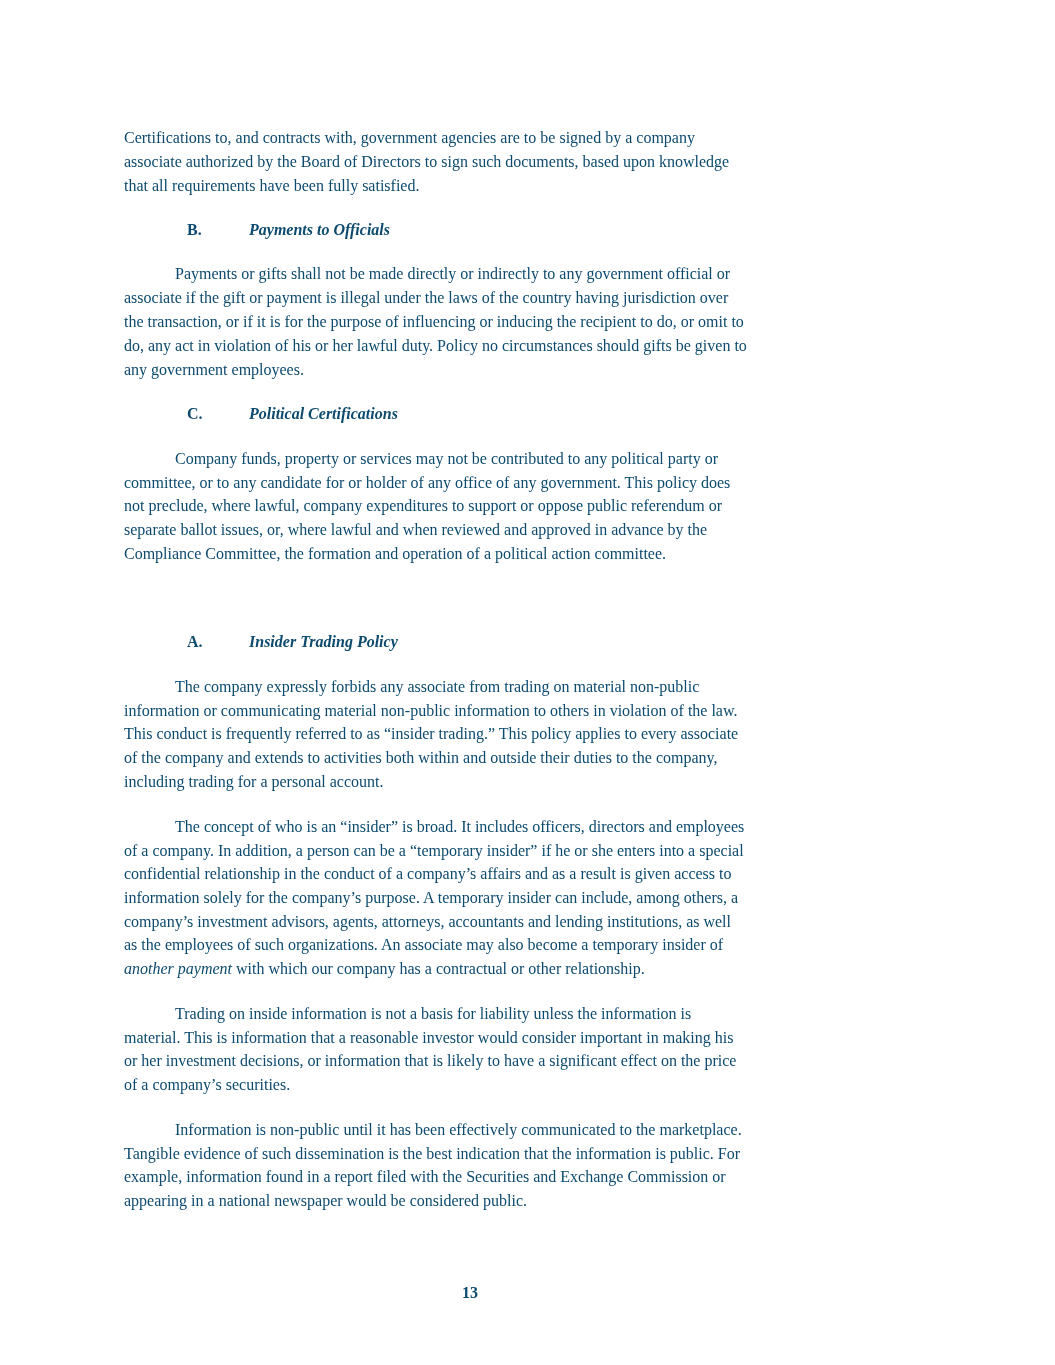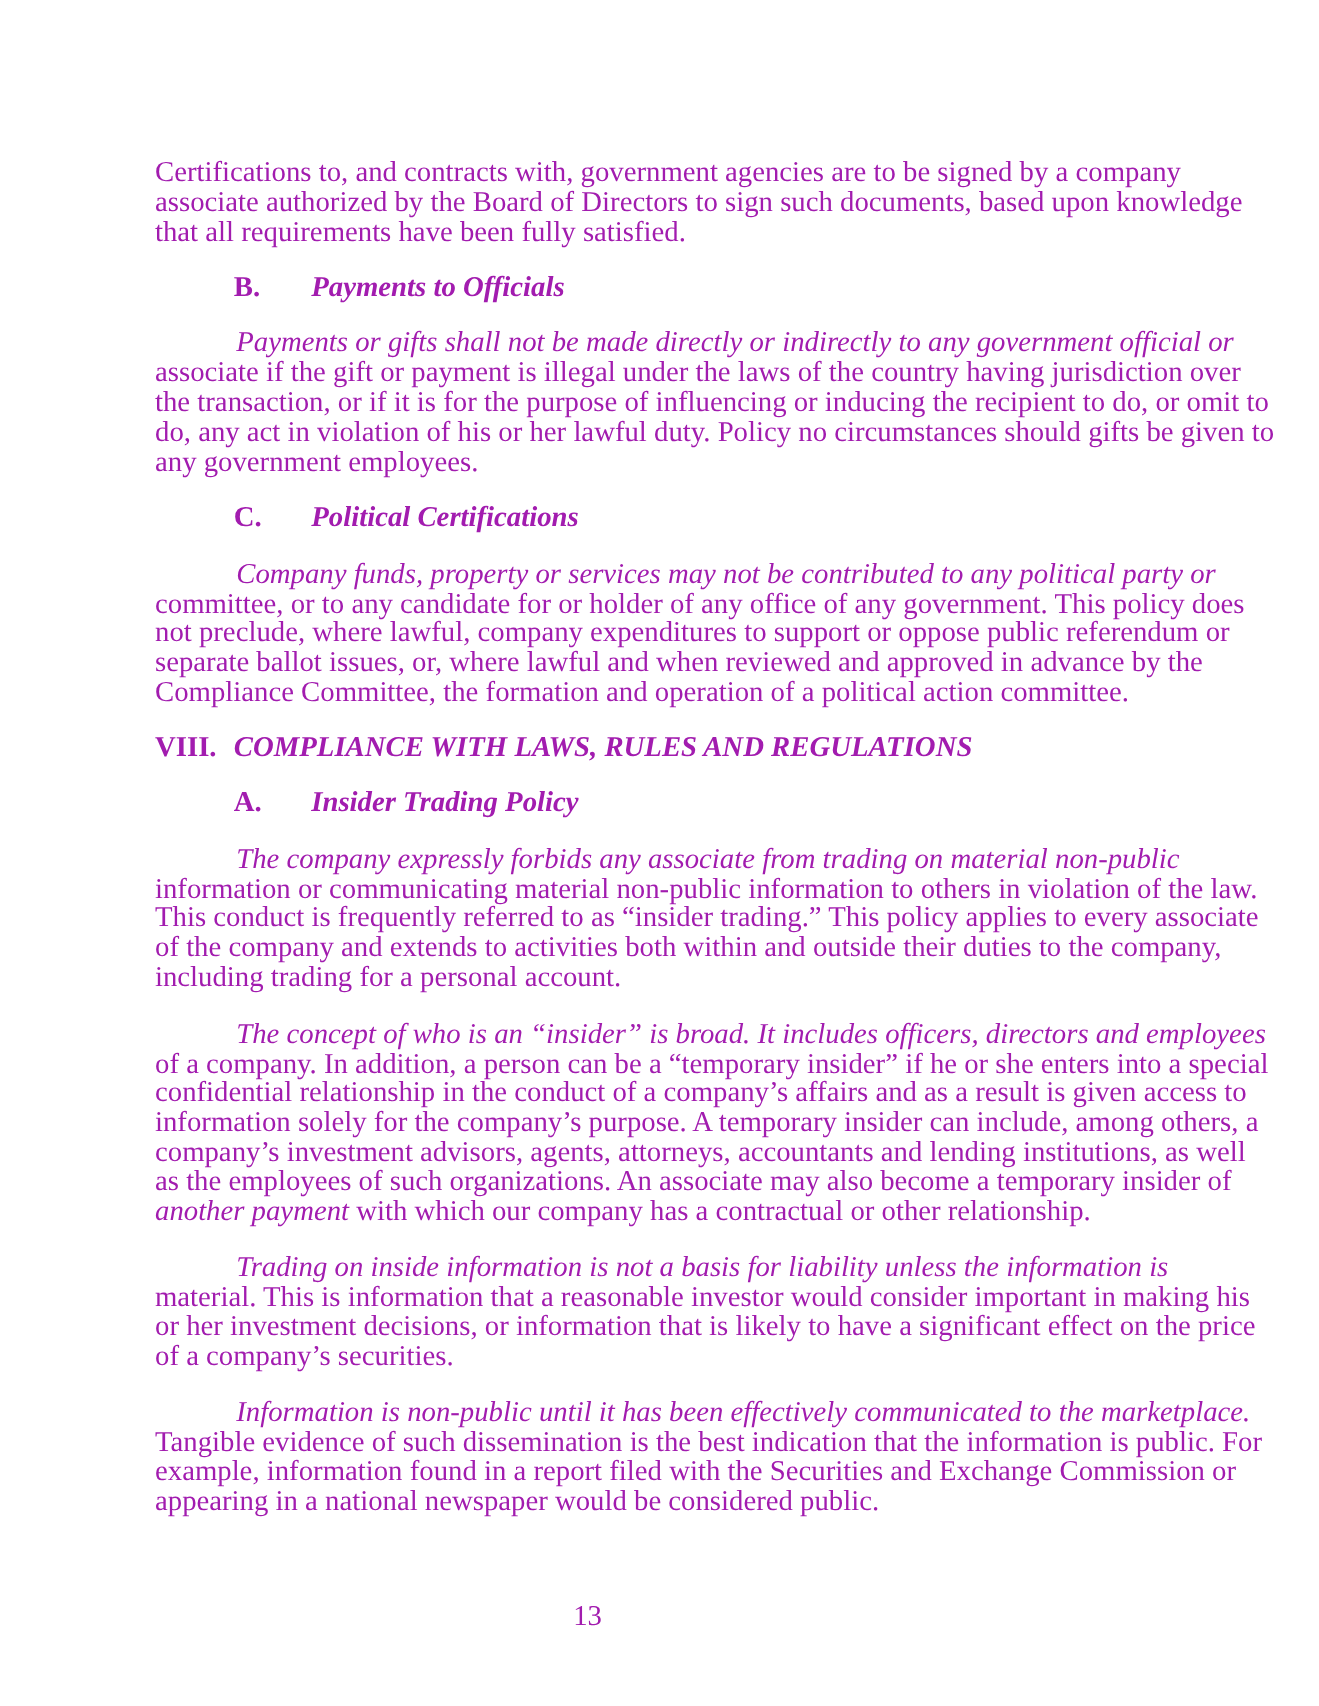--- a/index.html
+++ b/index.html
@@ -1,38 +1,38 @@
 <!DOCTYPE html>
 <html><head>
   <meta charset="utf-8">
   <style>
     html, body { margin: 0; padding: 0; background: #ffffff; }
     body { width: 1055px; height: 1365px; position: relative; overflow: hidden; }
     .page {
       position: absolute; left: 0; top: 0; width: 1055px; height: 1365px;
-      background: #ffffff; color: #a21caf;
+      background: #ffffff; color: #0c4a6e;
       font-family: "Liberation Serif", "DejaVu Serif", serif;
-      font-size: 23px;
+      font-size: 16px;
     }
     .line {
       position: absolute; left: 124px; white-space: nowrap;
       line-height: 24px; height: 24px;
     }
-    .indent { left: 189px; font-style: italic; }
+    .indent { left: 175px; }
     .heading { font-weight: bold; }
     .hnum { position: absolute; left: 0; }
     .htext { position: absolute; left: 62px; font-style: italic; }
     .sub-heading { left: 187px; }
     .sub-heading .hnum { left: 0; }
     .main-heading .hnum { left: 0; }
     .main-heading .htext { left: 63px; }
     em { font-style: italic; }
     .page-number {
       position: absolute; top: 1281px; left: 0; width: 940px;
-      text-align: center; line-height: 24px;
+      text-align: center; line-height: 24px; font-weight: bold;
     }
   </style>
 </head>
 <body>
 
 <div class="page">
 
   <div>
     <div class="line" style="top:126px">Certifications to, and contracts with, government agencies are to be signed by a company</div>
     <div class="line" style="top:150px">associate authorized by the Board of Directors to sign such documents, based upon knowledge</div>
@@ -58,24 +58,20 @@
   </div>
 
   <div>
     <div class="line indent" style="top:447px">Company funds, property or services may not be contributed to any political party or</div>
     <div class="line" style="top:471px">committee, or to any candidate for or holder of any office of any government. This policy does</div>
     <div class="line" style="top:494px">not preclude, where lawful, company expenditures to support or oppose public referendum or</div>
     <div class="line" style="top:518px">separate ballot issues, or, where lawful and when reviewed and approved in advance by the</div>
     <div class="line" style="top:542px">Compliance Committee, the formation and operation of a political action committee.</div>
   </div>
 
-  <div class="line heading main-heading" style="top:586px; width:800px">
-    <span class="hnum">VIII.</span>
-    <span class="htext">COMPLIANCE WITH LAWS, RULES AND REGULATIONS</span>
-  </div>
 
   <div class="line heading sub-heading" style="top:630px; width:600px">
     <span class="hnum">A.</span>
     <span class="htext">Insider Trading Policy</span>
   </div>
 
   <div>
     <div class="line indent" style="top:675px">The company expressly forbids any associate from trading on material non-public</div>
     <div class="line" style="top:699px">information or communicating material non-public information to others in violation of the law.</div>
     <div class="line" style="top:722px">This conduct is frequently referred to as “insider trading.” This policy applies to every associate</div>

